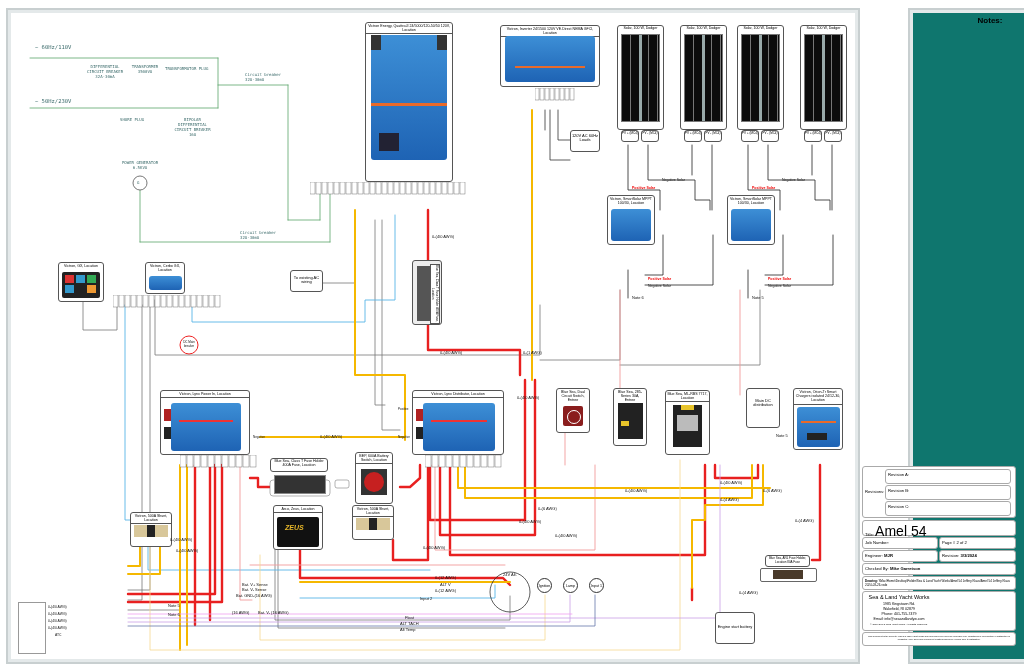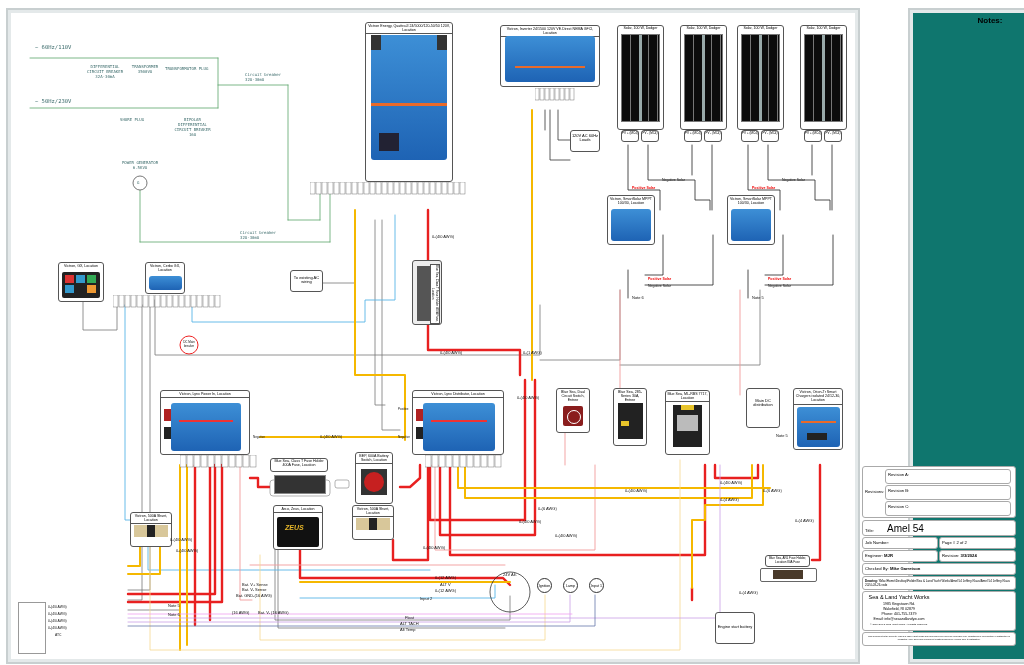--- a/index.html
+++ b/index.html
@@ -490,21 +490,21 @@
 <div class="label" style="left:55px;top:633px;font-size:3.4px">ATC</div>
 
 <div class="tbrow" style="left:862px;top:466px;width:154px;height:52px">
   <div style="position:absolute;left:2px;top:22px">Revisions:</div>
   <div class="tbrow" style="left:22px;top:2px;width:126px;height:15px">Revision A:</div>
   <div class="tbrow" style="left:22px;top:18px;width:126px;height:15px">Revision B:</div>
   <div class="tbrow" style="left:22px;top:34px;width:126px;height:15px">Revision C:</div>
 </div>
 <div class="tbrow" style="left:862px;top:520px;width:154px;height:16px">
   <span>Title:</span>
-  <span style="font-size:10px;margin-left:12px">Amel 54</span>
+  <span style="font-size:14px;margin-left:0">Amel 54</span>
 </div>
 <div class="tbrow" style="left:862px;top:537px;width:76px;height:12px">Job Number:</div>
 <div class="tbrow" style="left:939px;top:537px;width:77px;height:12px">Page # 2 of 2</div>
 <div class="tbrow" style="left:862px;top:550px;width:76px;height:12px"><span>Engineer:</span> <b>MJR</b></div>
 <div class="tbrow" style="left:939px;top:550px;width:77px;height:12px"><span>Revision:</span> <b>3/3/2024</b></div>
 <div class="tbrow" style="left:862px;top:563px;width:154px;height:12px"><span>Checked By:</span> <b>Mike Garretson</b></div>
 <div class="tbrow" style="left:862px;top:576px;width:154px;height:14px;font-size:3px"><b>Drawing:</b> <span>\\Mac\Home\Desktop\Folder\Sea &amp; Land Yacht Works\Amel 54 Jeffery Klaus\Amel 54 Jeffery Klaus 2024-03-26.vsdx</span></div>
 <div class="tbrow" style="left:862px;top:591px;width:154px;height:40px;padding:0">
   <div style="position:absolute;left:0;top:2px;width:72px;text-align:center;font-size:5.5px">Sea &amp; Land Yacht Works</div>
   <div style="position:absolute;left:0;top:10px;width:72px;text-align:center;font-size:3.6px">1985 Kingstown Rd.</div>

